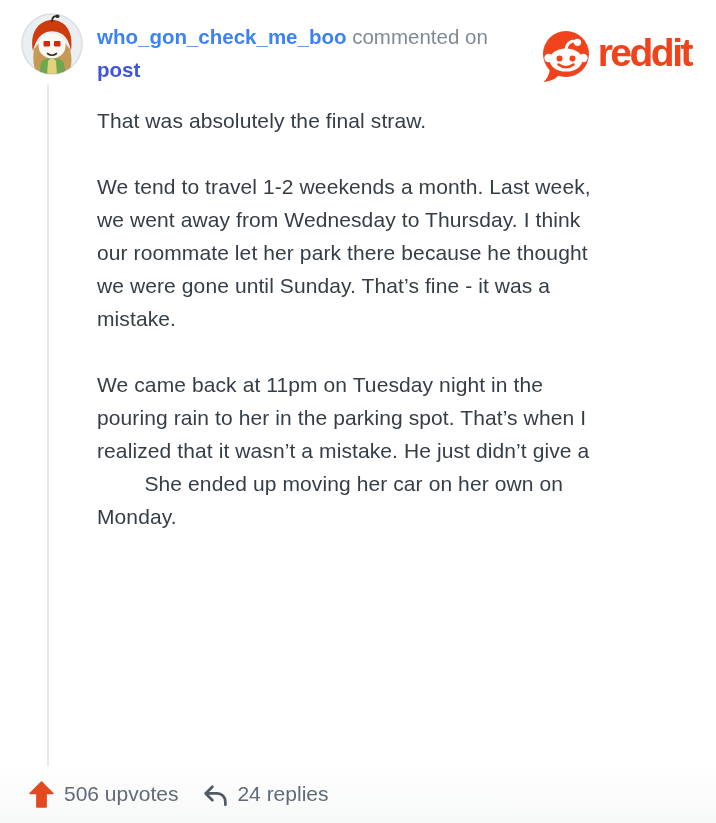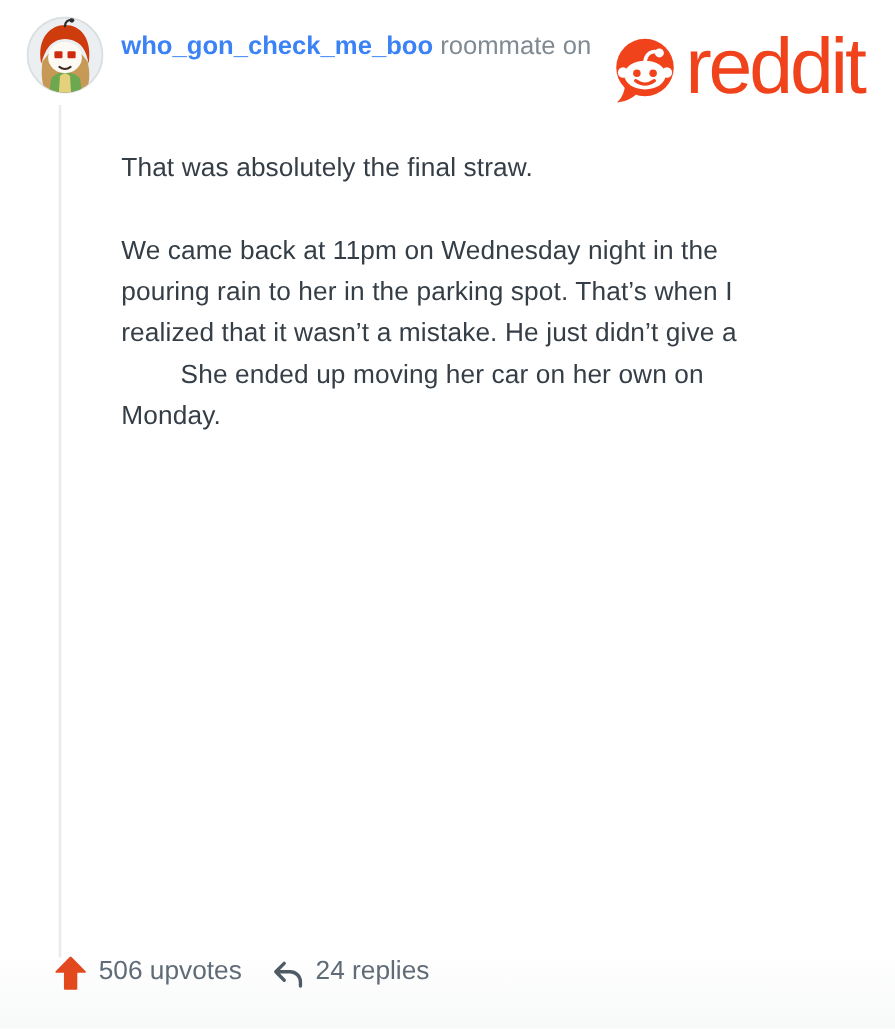--- a/index.html
+++ b/index.html
@@ -32,37 +32,37 @@
   .post-link {
     display: block; font-weight: bold; color: #3f55e0;
     text-decoration: none; cursor: pointer;
   }
   .logo {
     position: absolute; right: 25px; top: 29px;
     display: flex; align-items: center; gap: 5px;
   }
   .logo-mark { width: 54px; height: 54px; display: block; }
   .wordmark {
-    font-size: 63px; font-weight: normal; letter-spacing: -2.5px;
+    font-size: 39px; font-weight: bold; letter-spacing: -2.5px;
     color: #f0431c; line-height: 54px; margin-top: -6px;
   }
 
   
   .comment-body {
-    position: absolute; left: 97px; top: 118px; width: 600px;
+    position: absolute; left: 97px; top: 104px; width: 600px;
     font-size: 21px; line-height: 33px; color: #353e46;
     letter-spacing: 0.1px;
   }
   .comment-body p { margin: 0 0 33px 0; white-space: pre-wrap; }
 
   
   .footer {
     position: absolute; left: 0; bottom: 0; width: 716px; height: 58px;
-    display: flex; align-items: flex-start;
-    padding-left: 44px; box-sizing: border-box;
+    display: flex; align-items: center;
+    padding-left: 29px; box-sizing: border-box;
     font-size: 21px; color: #5f6b76;
     background: linear-gradient(180deg, rgba(250,250,250,0) 0%, #f7f8f8 100%);
   }
   .upvote-icon { width: 25px; height: 27px; margin-right: 10px; cursor: pointer; }
   .reply-icon  { width: 27px; height: 25px; margin: 2px 8px 0 24px; cursor: pointer; }
   .footer .count { color: #5f6b76; }
 </style>
 </head>
 <body>
 
@@ -89,43 +89,49 @@
         <path d="M26.5 40.5 Q31 44 35.5 40.5" fill="none" stroke="#3a2a20" stroke-width="1.6" stroke-linecap="round"></path>
       </g>
     </svg>
   </div>
 
   <div class="thread-line"></div>
 
   <div class="header-text">
     <div>
       <span class="username">who_gon_check_me_boo</span>
-      <span class="action">roommate on</span>
+      <span class="action">commented on</span>
     </div>
+    <a class="post-link">post</a>
   </div>
 
   <div class="logo">
     <svg class="logo-mark" viewBox="0 0 54 54">
       <circle cx="27" cy="25" r="23" fill="#f0431c"></circle>
       <path d="M11 40 C10 46 8 50 4.5 53 C14 52 19 48 22 44 Z" fill="#f0431c"></path>
       <path d="M27 21 C27.5 13.5 33 11 37.5 13" fill="none" stroke="#ffffff" stroke-width="3" stroke-linecap="round"></path>
       <circle cx="38.5" cy="13.3" r="3.6" fill="#ffffff"></circle>
       <circle cx="9.5" cy="29" r="4.2" fill="#ffffff"></circle>
       <circle cx="44.5" cy="29" r="4.2" fill="#ffffff"></circle>
       <ellipse cx="27" cy="31" rx="16.5" ry="11.5" fill="#ffffff"></ellipse>
       <circle cx="20.5" cy="29.5" r="3" fill="#f0431c"></circle>
       <circle cx="33.5" cy="29.5" r="3" fill="#f0431c"></circle>
       <path d="M19.5 35.5 Q27 41 34.5 35.5" fill="none" stroke="#f0431c" stroke-width="2.6" stroke-linecap="round"></path>
     </svg>
     <span class="wordmark">reddit</span>
   </div>
 
   <div class="comment-body">
     <p>That was absolutely the final straw.</p>
-    <p>We came back at 11pm on Wednesday night in the
+    <p>We tend to travel 1-2 weekends a month. Last week,
+we went away from Wednesday to Thursday. I think
+our roommate let her park there because he thought
+we were gone until Sunday. That’s fine - it was a
+mistake.</p>
+    <p>We came back at 11pm on Tuesday night in the
 pouring rain to her in the parking spot. That’s when I
 realized that it wasn’t a mistake. He just didn’t give a
         She ended up moving her car on her own on
 Monday.</p>
   </div>
 
   <div class="footer">
     <svg class="upvote-icon" viewBox="0 0 24 26">
       <path d="M12 1 L23 12 H16.4 V25 H7.6 V12 H1 Z" fill="#e2491e" stroke="#e2491e" stroke-width="1.5" stroke-linejoin="round"></path>
     </svg>

